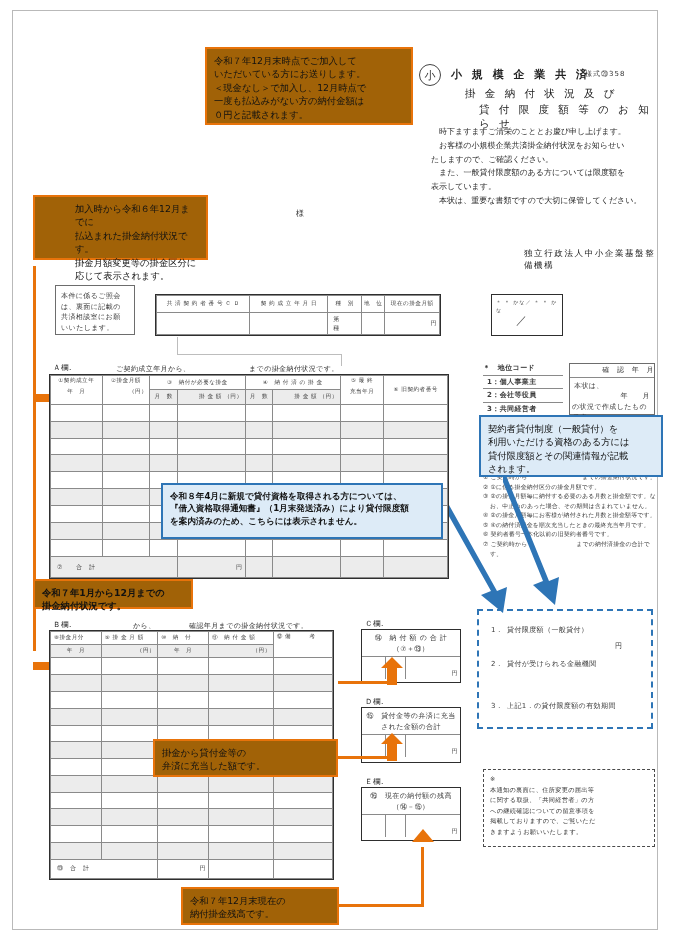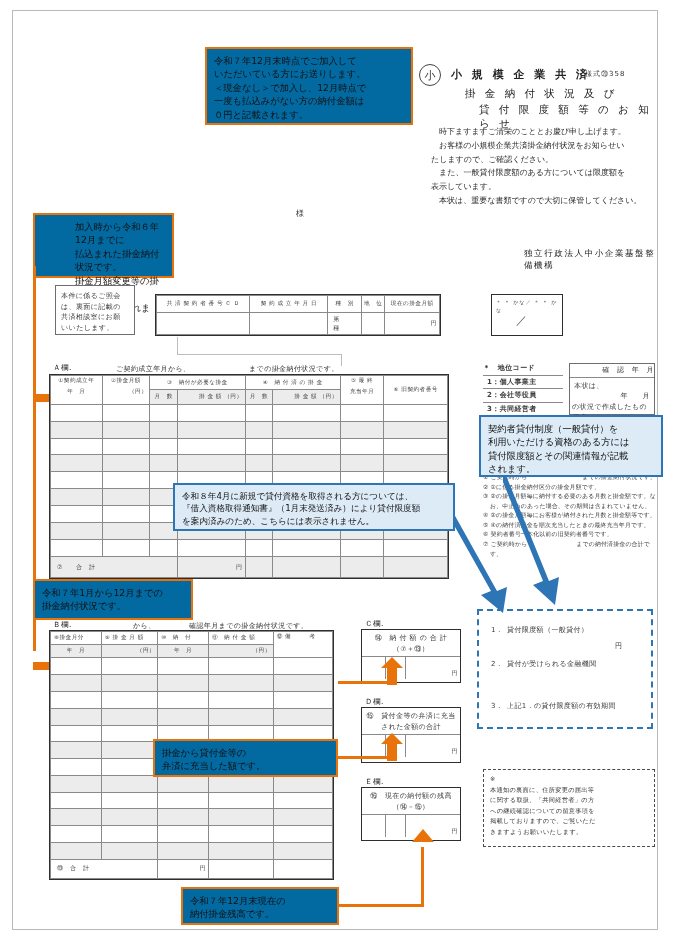--- a/index.html
+++ b/index.html
@@ -9,21 +9,21 @@
     color:#1a1a1a;
   }
   #sheet{
     position:absolute;left:12px;top:10px;width:646px;height:920px;
     border:1px solid #b9b9b9;background:#fff;box-sizing:border-box;
   }
   .abs{position:absolute;box-sizing:border-box;}
 
   
   .callout-orange{
-    background:#0369a1;border:2px solid #e8730a;
+    background:#a16207;border:2px solid #e8730a;
     color:#111;font-size:9.3px;line-height:1.45;
     padding:5px 7px;box-sizing:border-box;
   }
   .callout-blue{
     background:#ddebf7;border:2px solid #2e75b6;
     color:#111;font-size:9.3px;line-height:1.45;
     padding:5px 7px;box-sizing:border-box;
   }
   .callout-orange p,.callout-blue p{margin:0;}
 
@@ -111,21 +111,21 @@
   <div class="abs org-name" style="left:511px;top:237px;">独立行政法人中小企業基盤整備機構</div>
 
   <div class="abs callout-orange" style="left:192px;top:36px;width:208px;height:78px;">
     <p>令和７年12月末時点でご加入して</p>
     <p>いただいている方にお送りします。</p>
     <p>＜現金なし＞で加入し、12月時点で</p>
     <p>一度も払込みがない方の納付金額は</p>
     <p>０円と記載されます。</p>
   </div>
 
-  <div class="abs callout-orange" style="left:20px;top:202px;width:141px;height:65px;padding-left:40px;">
+  <div class="abs callout-orange" style="left:20px;top:184px;width:175px;height:65px;padding-left:40px;">
     <p>加入時から令和６年12月までに</p>
     <p>払込まれた掛金納付状況です。</p>
     <p>掛金月額変更等の掛金区分に</p>
     <p>応じて表示されます。</p>
   </div>
 
   <div class="abs" style="left:20px;top:255px;width:3px;height:385px;background:#e8730a;"></div>
 
   <div class="abs arrow" style="left:20px;top:377px;">
     <svg width="34" height="20" viewBox="0 0 34 20">
@@ -318,21 +318,21 @@
         <td style="text-align:right;">円</td>
         <td></td>
             <td></td>
             <td></td>
             <td></td>
       </tr>
     </tbody>
       </table>
   </div>
 
-  <div class="abs callout-blue" style="left:160px;top:472px;width:282px;height:48px;z-index:5;">
+  <div class="abs callout-blue" style="left:148px;top:472px;width:282px;height:56px;z-index:5;font-weight:bold;">
     <p style="font-size:8.6px;">令和８年4月に新規で貸付資格を取得される方については、</p>
     <p style="font-size:8.6px;">『借入資格取得通知書』（1月末発送済み）により貸付限度額</p>
     <p style="font-size:8.6px;">を案内済みのため、こちらには表示されません。</p>
   </div>
 
   <div class="abs" style="left:470px;top:352px;width:80px;font-weight:bold;">
     <div class="form-txt" style="border-bottom:.5px solid #8a8a8a;padding-bottom:1px;">＊　地位コード</div>
     <div class="form-txt" style="border-bottom:.5px solid #8a8a8a;padding:1px 0 1px 4px;">1：個人事業主</div>
     <div class="form-txt" style="border-bottom:.5px solid #8a8a8a;padding:1px 0 1px 4px;">2：会社等役員</div>
     <div class="form-txt" style="padding:1px 0 1px 4px;">3：共同経営者</div>
@@ -569,21 +569,21 @@
 
   <div class="abs dashbox-gray" style="left:470px;top:758px;width:172px;height:78px;padding:4px 6px;">
     <div class="kome">※</div>
     <div class="kome">本通知の裏面に、住所変更の届出等</div>
     <div class="kome">に関する取扱、「共同経営者」の方</div>
     <div class="kome">への継続確認についての留意事項を</div>
     <div class="kome">掲載しておりますので、ご覧いただ</div>
     <div class="kome">きますようお願いいたします。</div>
   </div>
 
-  <div class="abs callout-orange" style="left:20px;top:568px;width:160px;height:41px;">
+  <div class="abs callout-orange" style="left:20px;top:568px;width:160px;height:30px;font-weight:bold;">
     <p>令和７年1月から12月までの</p>
     <p>掛金納付状況です。</p>
   </div>
 
   <div class="abs" style="left:325px;top:670px;width:52px;height:3px;background:#e8730a;z-index:7;"></div>
   <div class="abs arrow" style="left:368px;top:646px;z-index:7;">
     <svg width="22" height="28" viewBox="0 0 22 28">
         <path d="M11 0 L22 11 H16 V28 H6 V11 H0 Z" fill="#e8730a"></path>
       </svg>
   </div>

